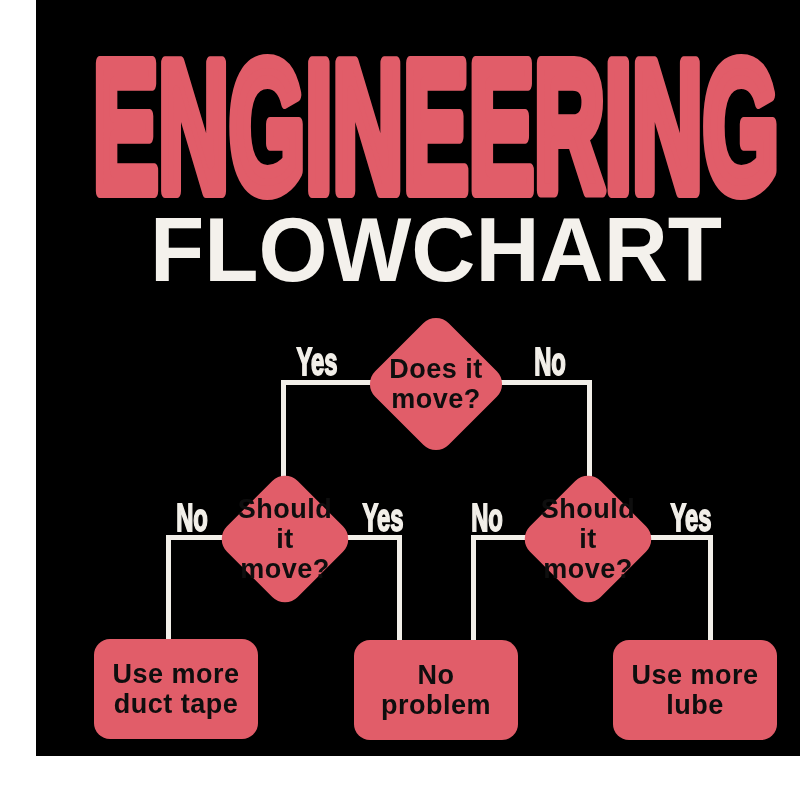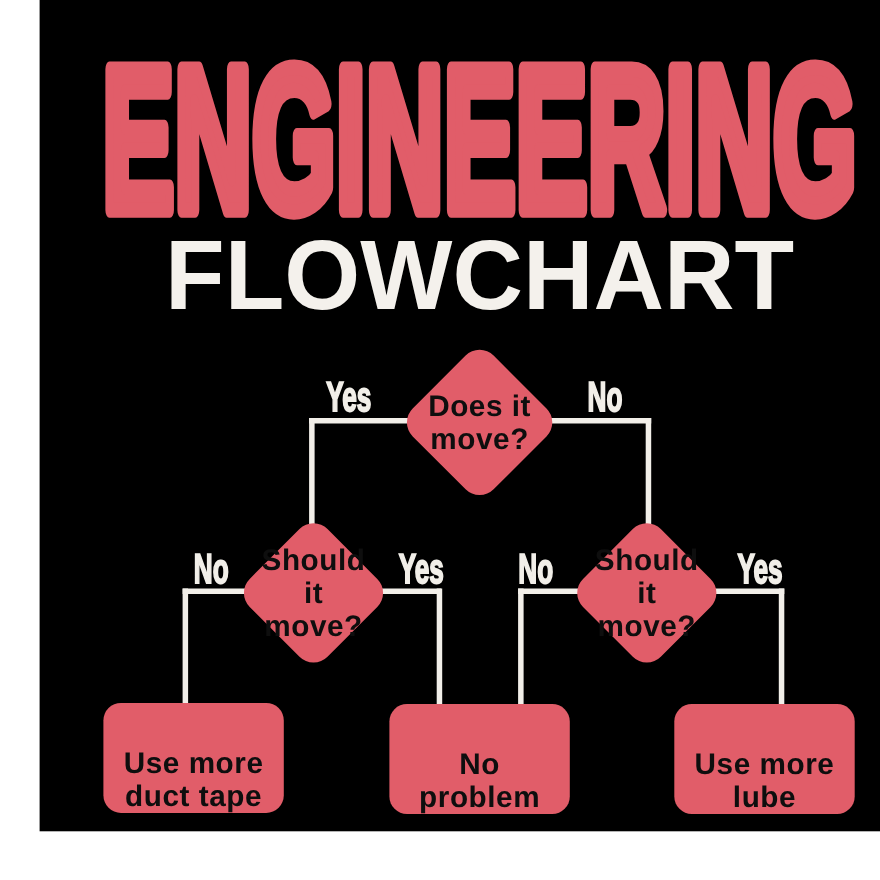--- a/index.html
+++ b/index.html
@@ -56,21 +56,21 @@
     text-align:center;
     white-space:pre-line;
     letter-spacing:0.5px;
   }
   
   .outcome{
     position:absolute;
     width:164px;height:100px;
     background:var(--accent,#e15d69);
     border-radius:16px;
-    display:flex;align-items:flex-end;justify-content:center;
+    display:flex;align-items:center;justify-content:center;
   }
 </style>
 </head>
 <body>
 
 <div class="stage">
 
   <svg class="title-svg" width="800" height="300" viewBox="0 0 800 300">
     <text class="title-main" x="400" y="191" text-anchor="middle" font-size="186" textLength="686" lengthAdjust="spacingAndGlyphs" fill="#e15d69" stroke="#e15d69" stroke-width="14">ENGINEERING</text>
     <text class="title-sub" x="400" y="281" text-anchor="middle" font-size="90" textLength="572" lengthAdjust="spacingAndGlyphs" fill="#f4f1ec">FLOWCHART</text>

